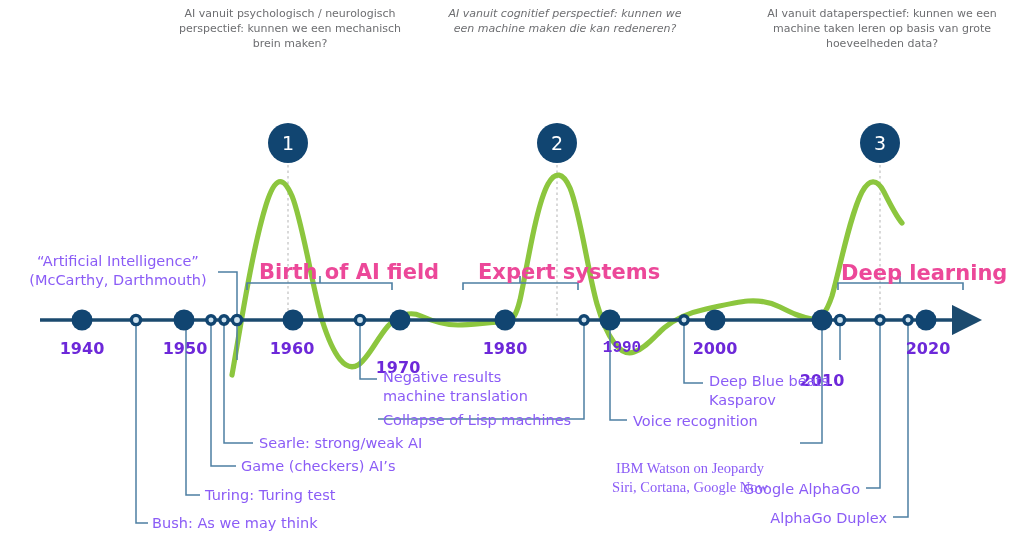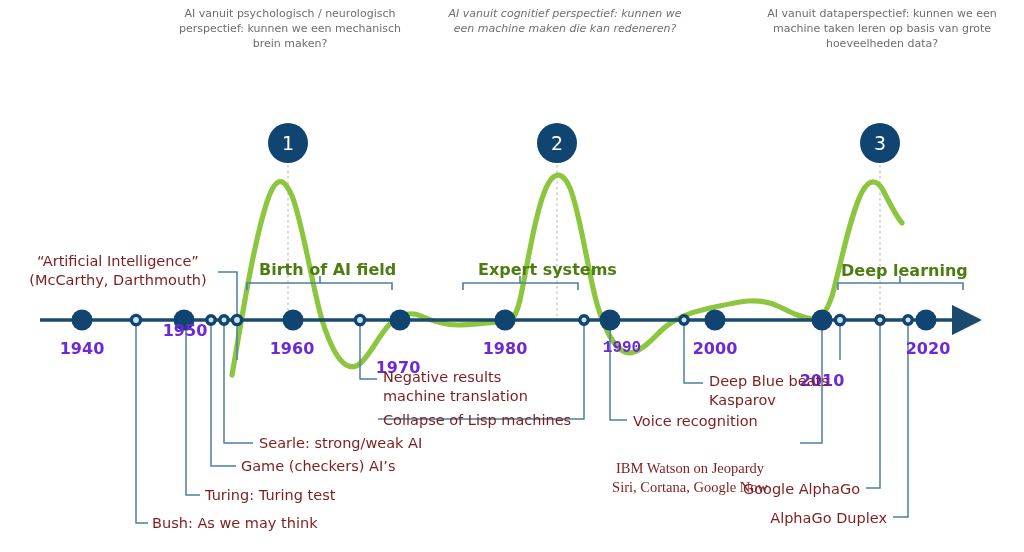--- a/index.html
+++ b/index.html
@@ -65,22 +65,22 @@
     font-family: "DejaVu Sans", sans-serif;
   }
   .badge-1 { left: 268px; top: 123px; }
   .badge-2 { left: 537px; top: 123px; }
   .badge-3 { left: 860px; top: 123px; }
 
   
   .era {
     position: absolute;
     font-weight: bold;
-    font-size: 16px;
-    color: #4d7c0f;
+    font-size: 21px;
+    color: #ec4899;
     white-space: nowrap;
     font-family: "DejaVu Sans", sans-serif;
   }
   .era-1 { left: 259px; top: 260px; }
   .era-2 { left: 478px; top: 260px; }
   .era-3 { left: 841px; top: 261px; }
 
   
   .year {
     position: absolute;
@@ -90,21 +90,21 @@
     text-align: center;
     width: 70px;
     font-family: "DejaVu Sans", sans-serif;
   }
 
   
   .note {
     position: absolute;
     font-size: 14.5px;
     line-height: 1.32;
-    color: #7f1d1d;
+    color: #8b5cf6;
     white-space: pre-line;
     font-family: "DejaVu Sans", sans-serif;
   }
   .note.r { text-align: right; }
   .note.c { text-align: center; }
 </style>
 </head>
 <body>
 
 <div id="stage">
@@ -236,21 +236,21 @@
 
     <div class="badge badge-1">1</div>
     <div class="badge badge-2">2</div>
     <div class="badge badge-3">3</div>
 
     <div class="era era-1">Birth of AI field</div>
     <div class="era era-2">Expert systems</div>
     <div class="era era-3">Deep learning</div>
 
     <div class="year" style="left:47px;  top:339px;">1940</div>
-    <div class="year" style="left:150px; top:321px;">1950</div>
+    <div class="year" style="left:150px; top:339px;">1950</div>
     <div class="year" style="left:257px; top:339px;">1960</div>
     <div class="year" style="left:363px; top:358px;">1970</div>
     <div class="year" style="left:470px; top:339px;">1980</div>
     <div class="year" style="left:587px; top:339px;font-family:Liberation Mono, monospace;">1990</div>
     <div class="year" style="left:680px; top:339px;">2000</div>
     <div class="year" style="left:787px; top:339px;margin-top:32px;">2010</div>
     <div class="year" style="left:893px; top:339px;">2020</div>
 
     <div class="note c" style="left:18px; top:252px; width:200px;">“Artificial Intelligence”
 (McCarthy, Darthmouth)</div>

